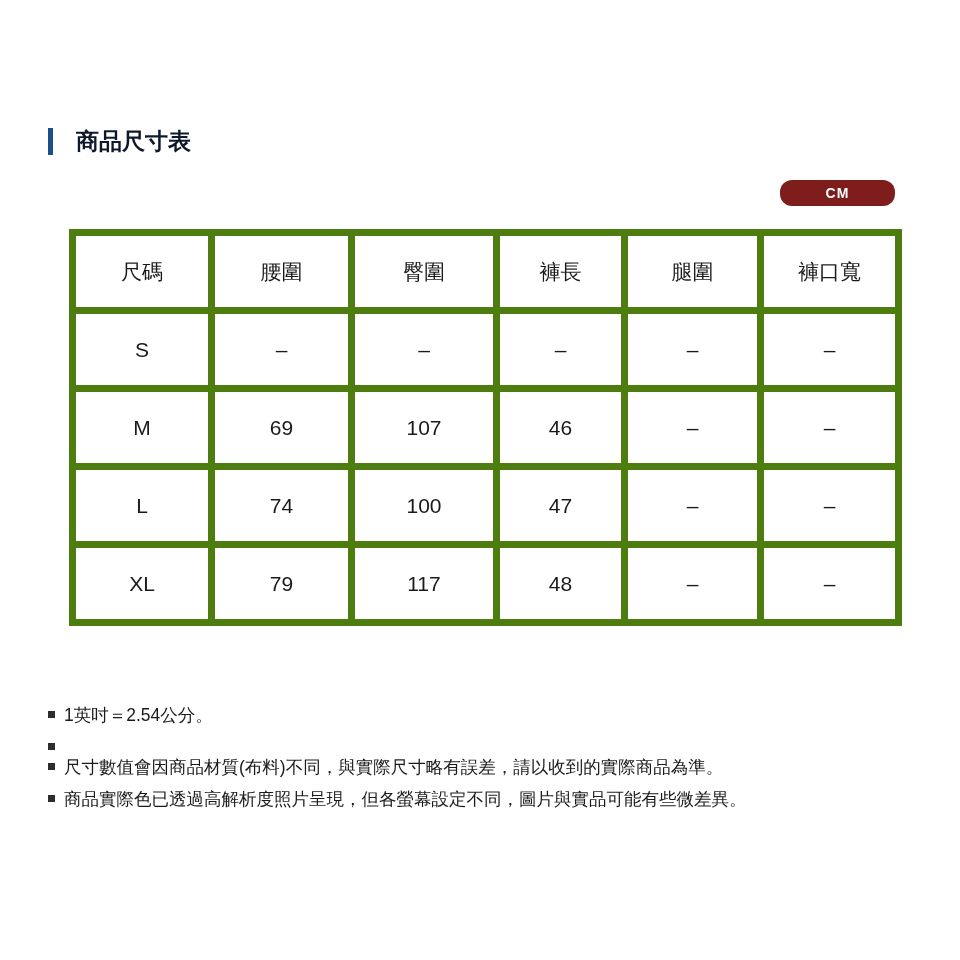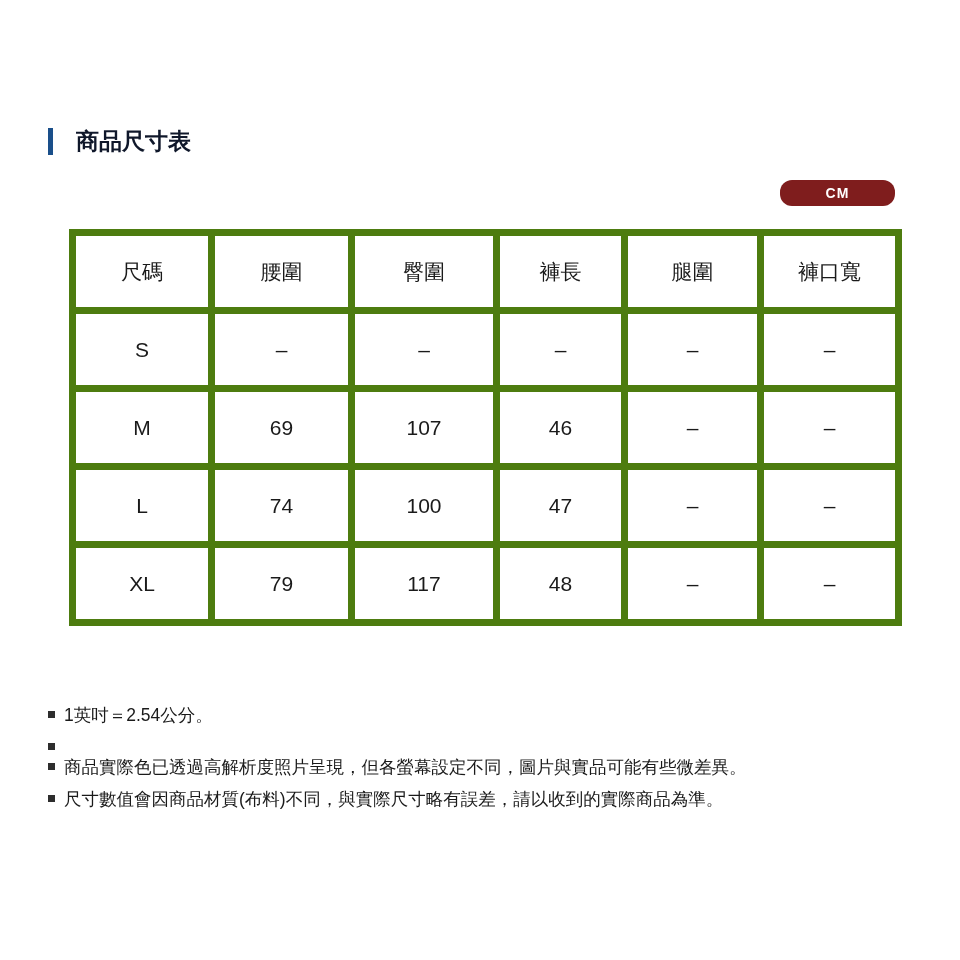--- a/index.html
+++ b/index.html
@@ -192,21 +192,21 @@
   <div class="notes">
     <div class="note">
       <span class="bullet"></span>
       <span>1英吋＝2.54公分。</span>
     </div>
     <div class="note">
       <span class="bullet"></span>
     </div>
     <div class="note">
       <span class="bullet"></span>
+      <span>尺寸數值會因商品材質(布料)不同，與實際尺寸略有誤差，請以收到的實際商品為準。</span>
+    </div>
+    <div class="note">
+      <span class="bullet"></span>
       <span>商品實際色已透過高解析度照片呈現，但各螢幕設定不同，圖片與實品可能有些微差異。</span>
     </div>
-    <div class="note">
-      <span class="bullet"></span>
-      <span>尺寸數值會因商品材質(布料)不同，與實際尺寸略有誤差，請以收到的實際商品為準。</span>
-    </div>
   </div>
 
 </div>
 
 </body></html>

